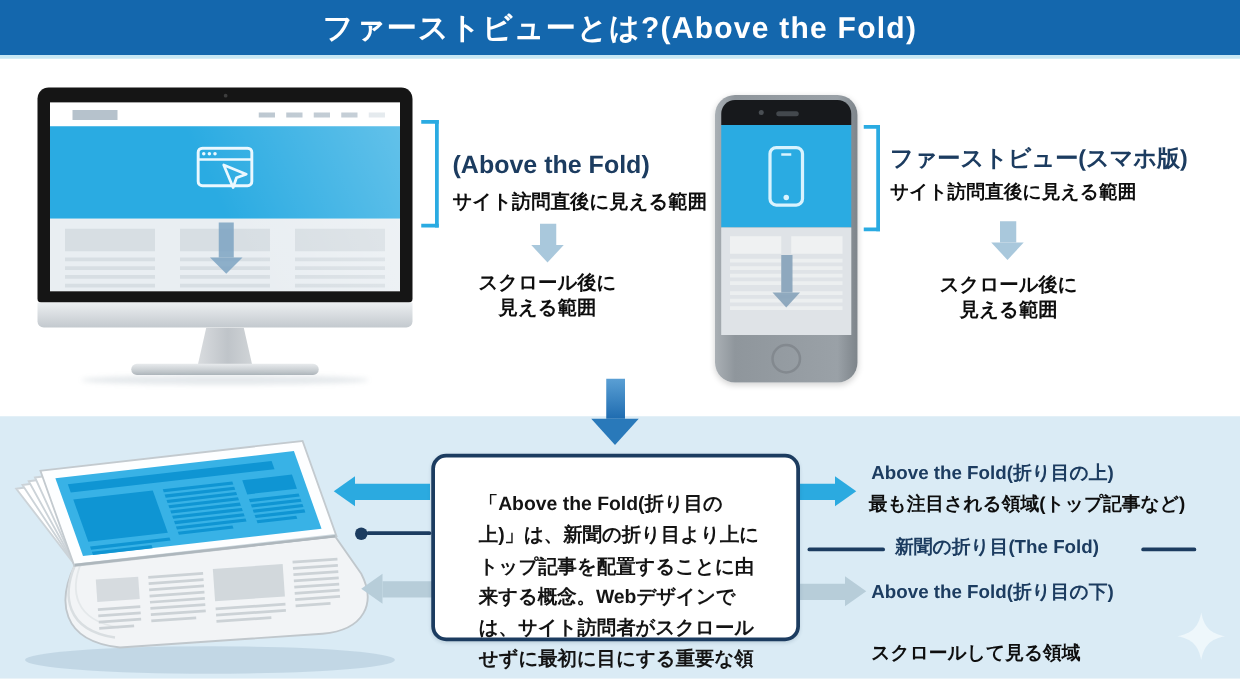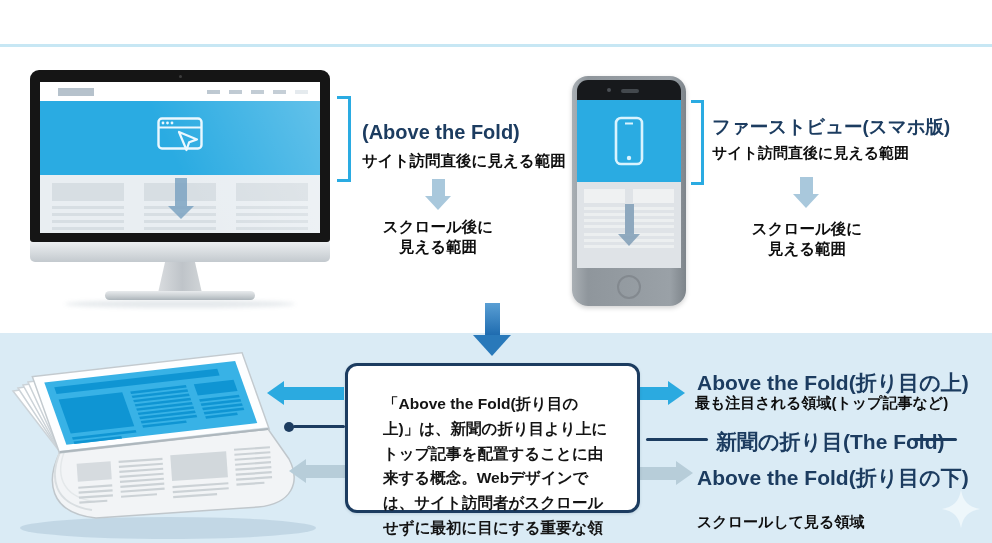--- a/index.html
+++ b/index.html
@@ -102,32 +102,35 @@
   .t-dscroll{left:378px;top:217px;width:120px;}
   .t-m1{left:712px;top:114px;font-size:18.5px;}
   .t-msub{left:712px;top:144px;font-size:15px;}
   .t-mscroll{left:748px;top:219px;width:118px;}
 
   .explain-box{position:absolute;left:345px;top:363px;width:295px;height:150px;background:#ffffff;
                border:3px solid #1c3c60;border-radius:12px;box-sizing:border-box;
                padding:10px 13px 8px 19px;z-index:3;box-shadow:0 1px 3px rgba(30,60,90,.15);}
   .explain-box p{margin:16px;font-size:15.5px;line-height:1.6;font-weight:700;color:#141414;}
 
-  .fl-title{position:absolute;font-size:21px;}
+  .fl-title{position:absolute;font-size:15px;}
   .fl-desc{position:absolute;font-size:15px;font-weight:700;color:#0e0e0e;}
 
   .sparkle{position:absolute;left:942px;top:490px;width:38px;height:38px;opacity:.8;}
   .newspaper{position:absolute;left:8px;top:345px;z-index:1;}
   .z2{z-index:2;}
 </style>
 </head>
 <body>
 
 <div class="stage">
 
+  <header class="titlebar">
+    <h1>ファーストビューとは?(Above the Fold)</h1>
+  </header>
   <div class="accent-line"></div>
 
   <div class="bottom-band"></div>
 
   <div class="monitor">
     <div class="m-bezel">
       <div class="m-cam"></div>
       <div class="m-screen">
         <div class="m-nav">
           <span class="m-logo"></span>

